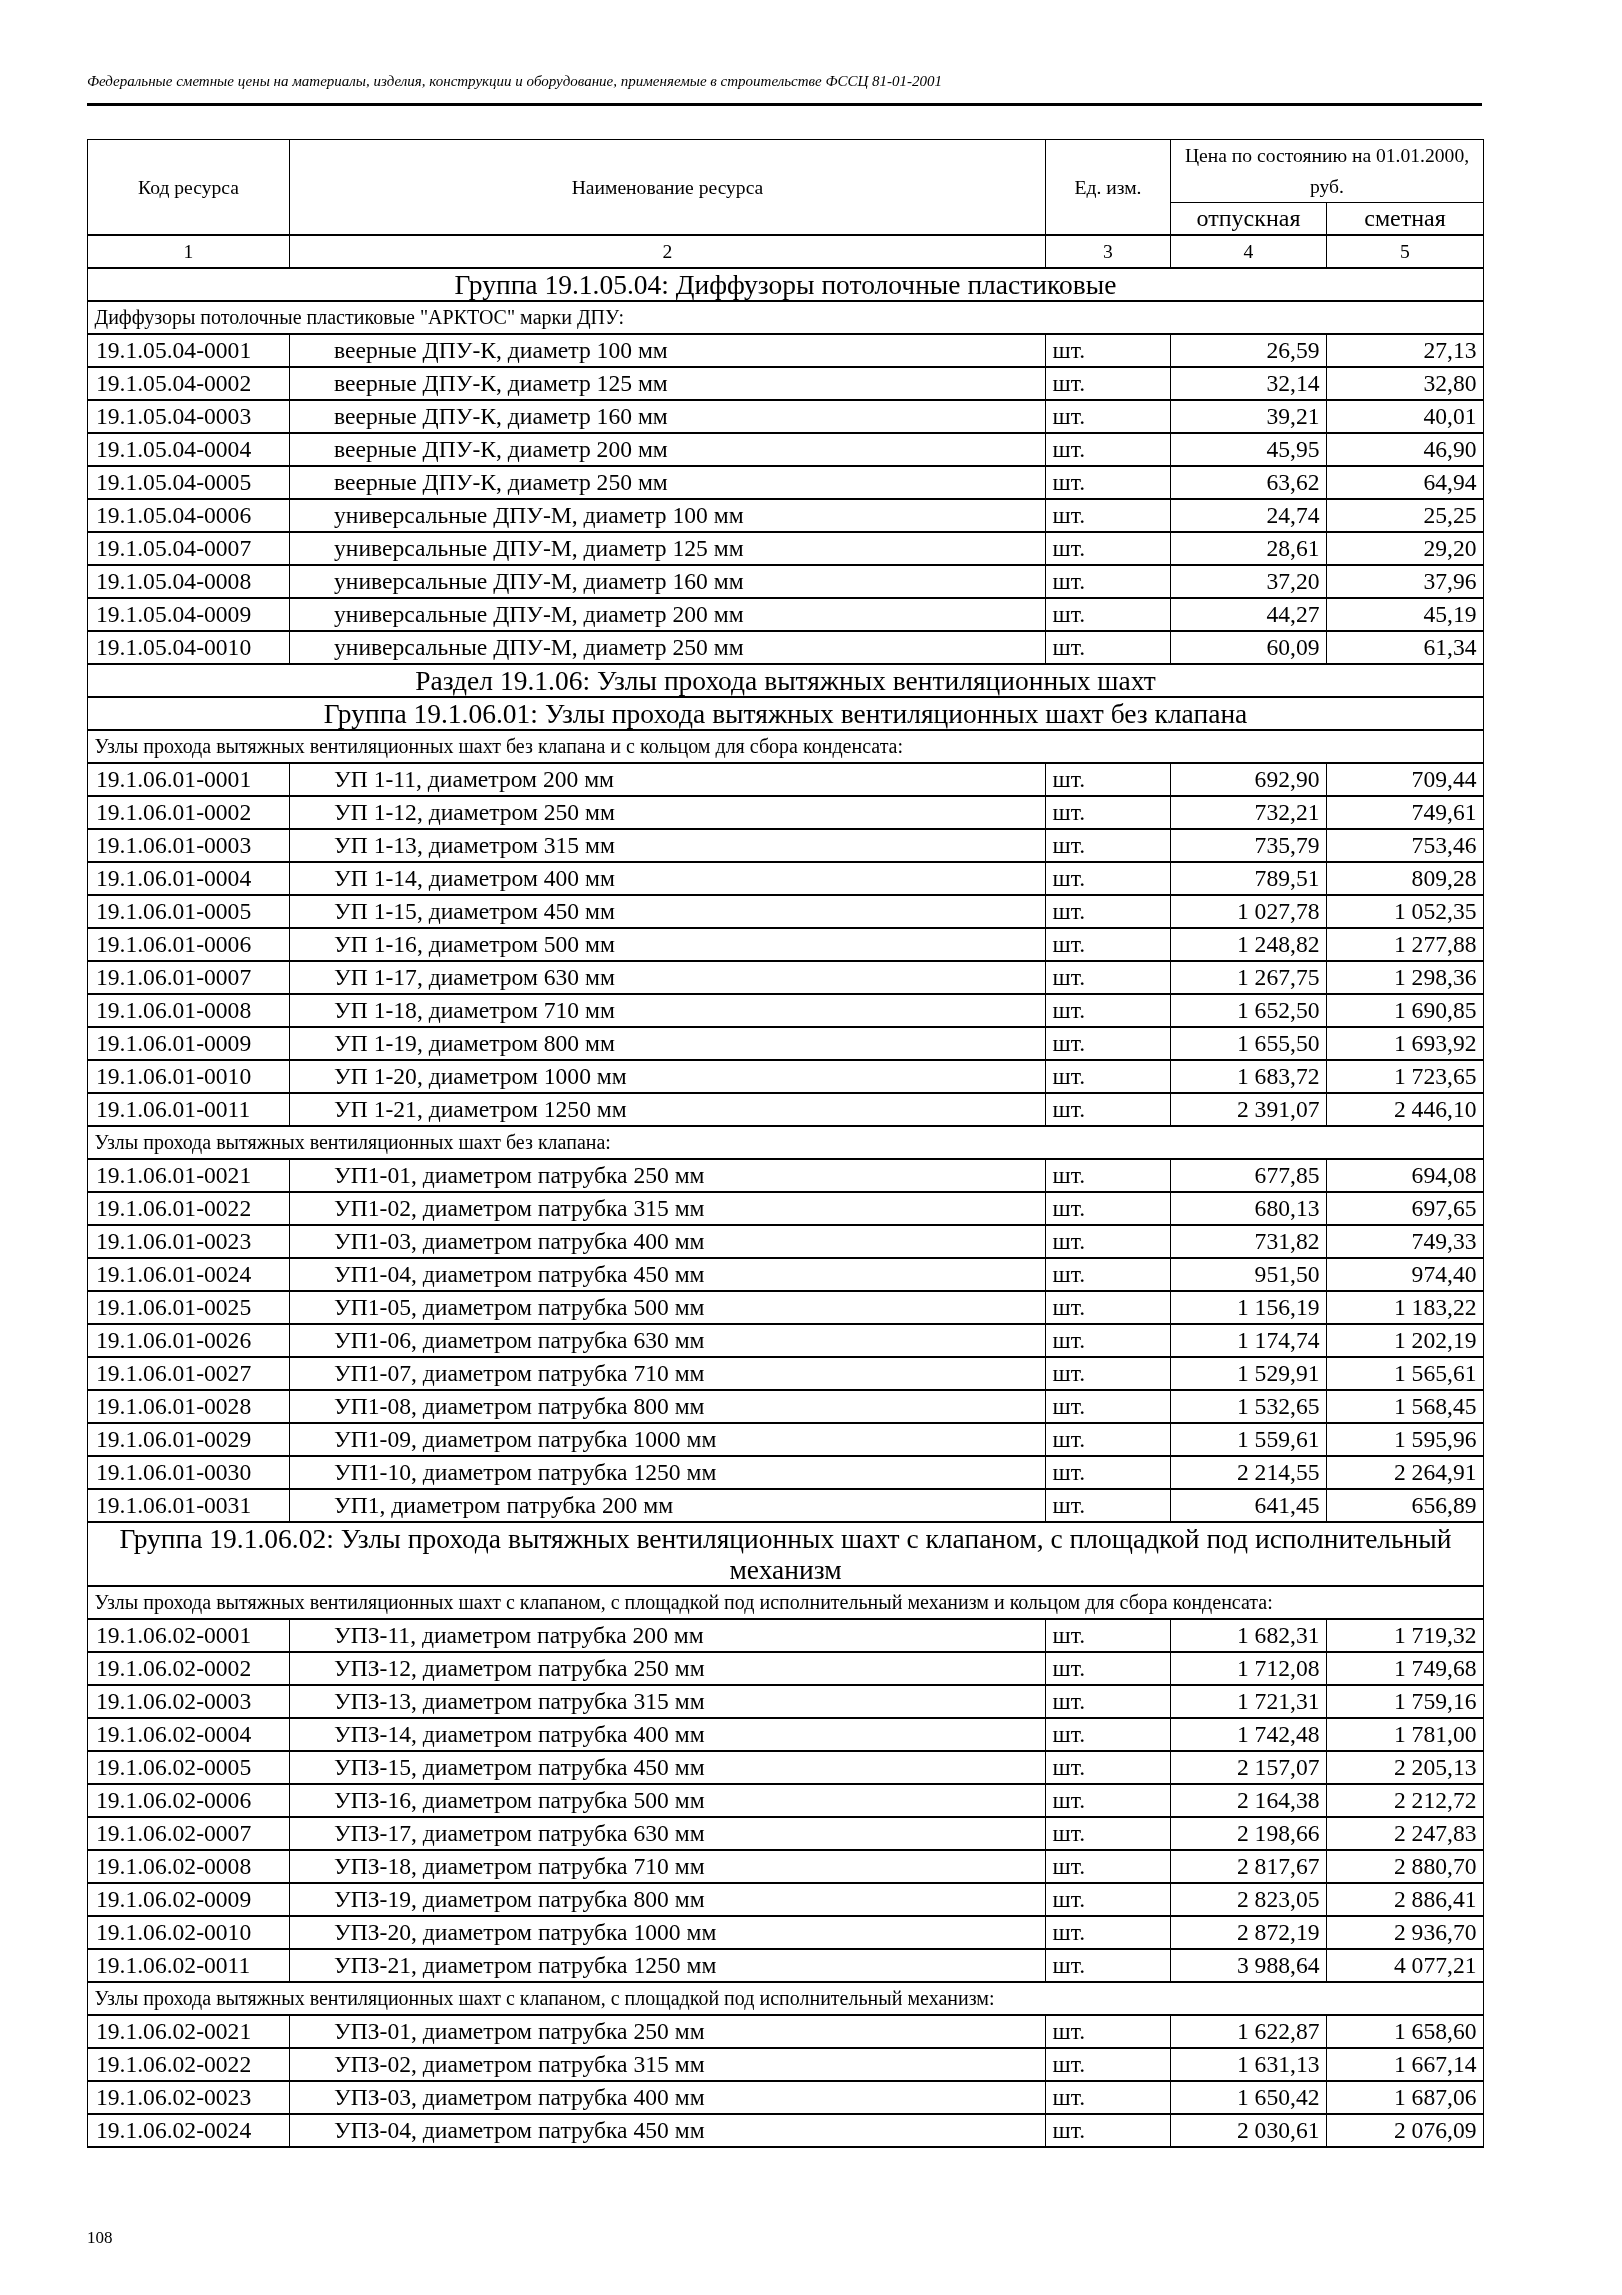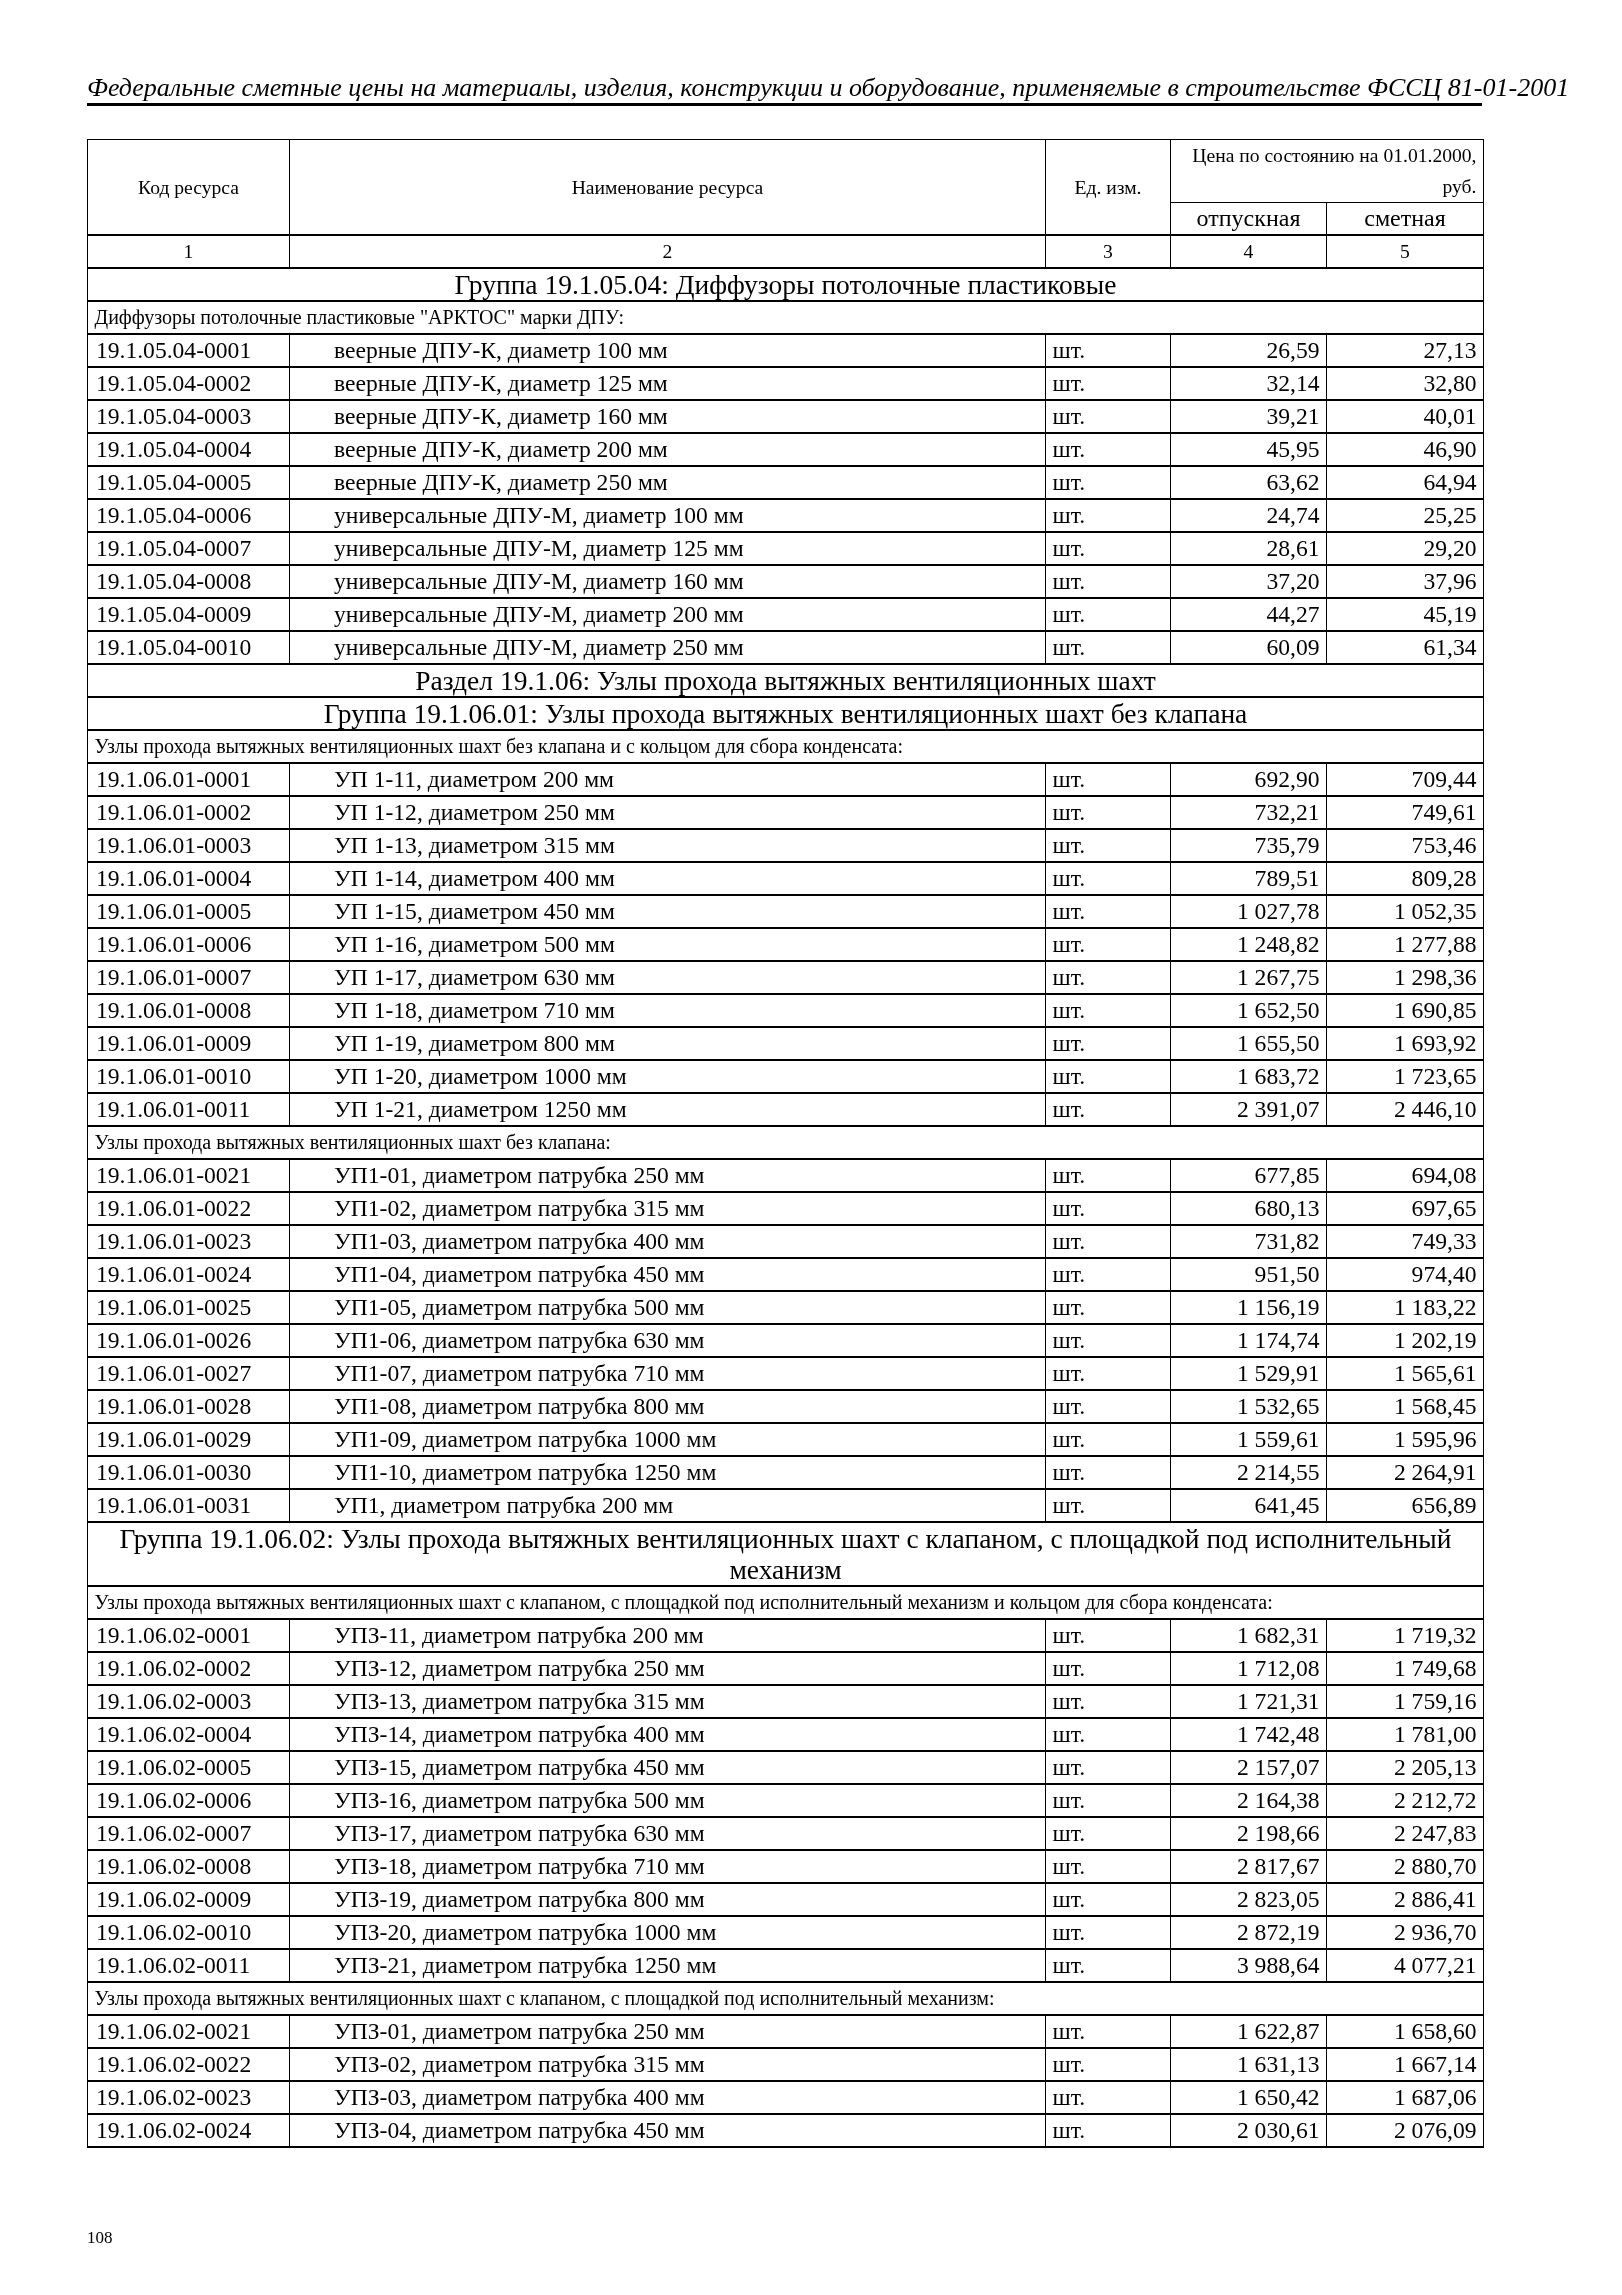--- a/index.html
+++ b/index.html
@@ -1,17 +1,17 @@
 <!DOCTYPE html>
 <html style="font-size:10.5px"><head>
 <meta charset="utf-8">
 <style>
   html, body { margin: 0; padding: 0; background: #ffffff; }
   body { width: 1623px; height: 2295px; position: relative; font-family: "Liberation Serif", "DejaVu Serif", serif; color: #000; }
-  .running-header { position: absolute; left: 87px; top: 73px; width: 1395px; font-style: italic; font-size: 26px; letter-spacing: 0px; white-space: nowrap; }
+  .running-header { position: absolute; left: 87px; top: 73px; width: 1395px; font-style: italic; font-size: 15px; letter-spacing: 0px; white-space: nowrap; }
   .header-rule { position: absolute; left: 87px; top: 103px; width: 1395px; height: 2.6px; background: #000; }
   table.price { position: absolute; left: 87px; top: 139px; width: 1396px; border-collapse: collapse; table-layout: fixed; font-size: 23.6px; }
   table.price td, table.price th { border: 0.7px solid #000; padding: 0 6.5px; line-height: 31px; vertical-align: middle; font-weight: normal; }
   table.price tr { border-bottom: 2px solid #000; }
   col.c1 { width: 202px; } col.c2 { width: 756px; } col.c3 { width: 125px; } col.c4 { width: 156px; } col.c5 { width: 157px; }
   .hdr th { font-size: 19.6px; line-height: 25px; text-align: center; }
   .hdr .sub th { font-size: 24px; }
   .num-row td { text-align: center; font-size: 19.6px; line-height: 25px; }
   .group-title td { text-align: center; font-weight: bold; font-size: 27.5px; line-height: 34px; }
   .subgroup td { font-size: 20px; line-height: 31px; padding-left: 213px; }
@@ -33,21 +33,21 @@
       <col class="c2">
       <col class="c3">
       <col class="c4">
       <col class="c5">
   </colgroup>
   <thead class="hdr">
     <tr style="border-bottom:0.7px solid #000;">
       <th rowspan="2">Код ресурса</th>
       <th rowspan="2">Наименование ресурса</th>
       <th rowspan="2">Ед. изм.</th>
-      <th colspan="2" style="height:50px;text-align:right;">Цена по состоянию на 01.01.2000, руб.</th>
+      <th colspan="2" style="height:50px;">Цена по состоянию на 01.01.2000, руб.</th>
     </tr>
     <tr class="sub">
       <th>отпускная</th>
       <th>сметная</th>
     </tr>
   </thead>
   <tbody id="tbody">
     <tr class="num-row">
       <td>1</td>
       <td>2</td>

